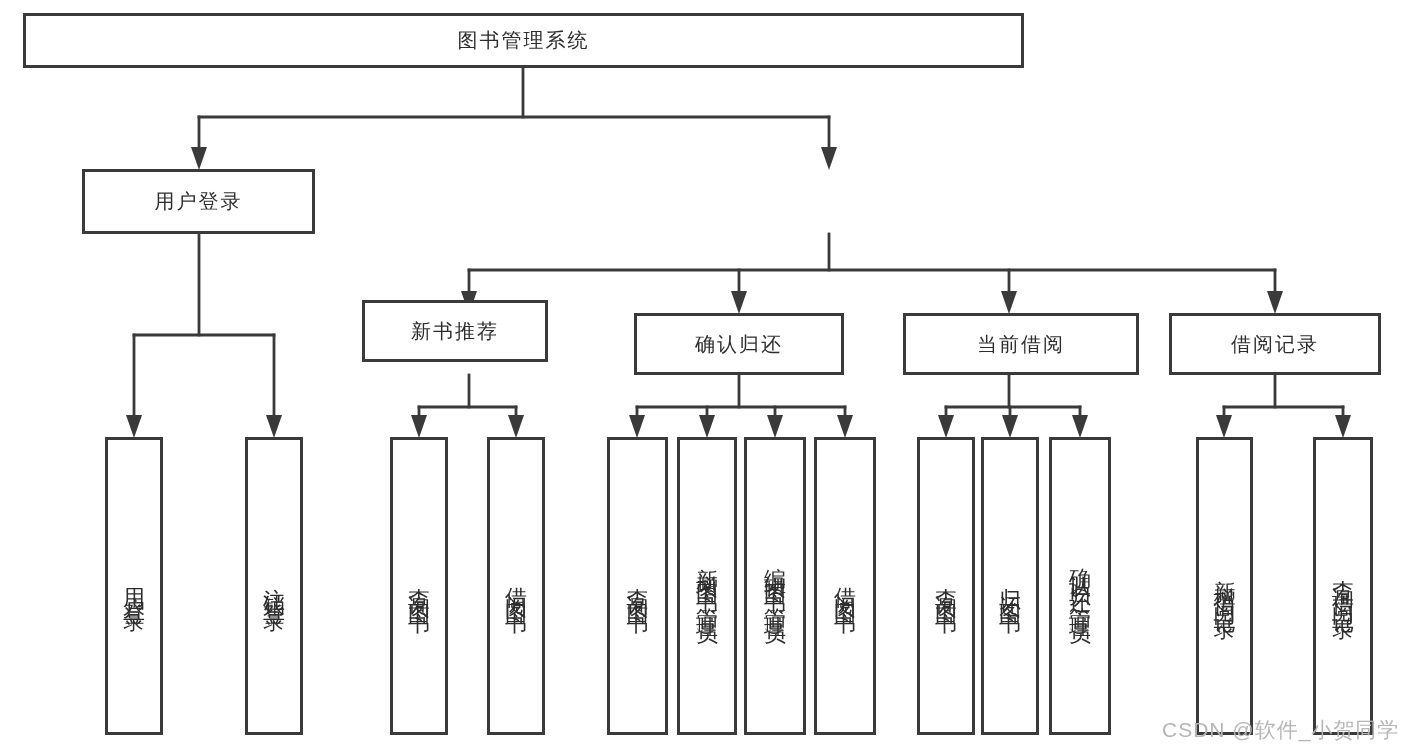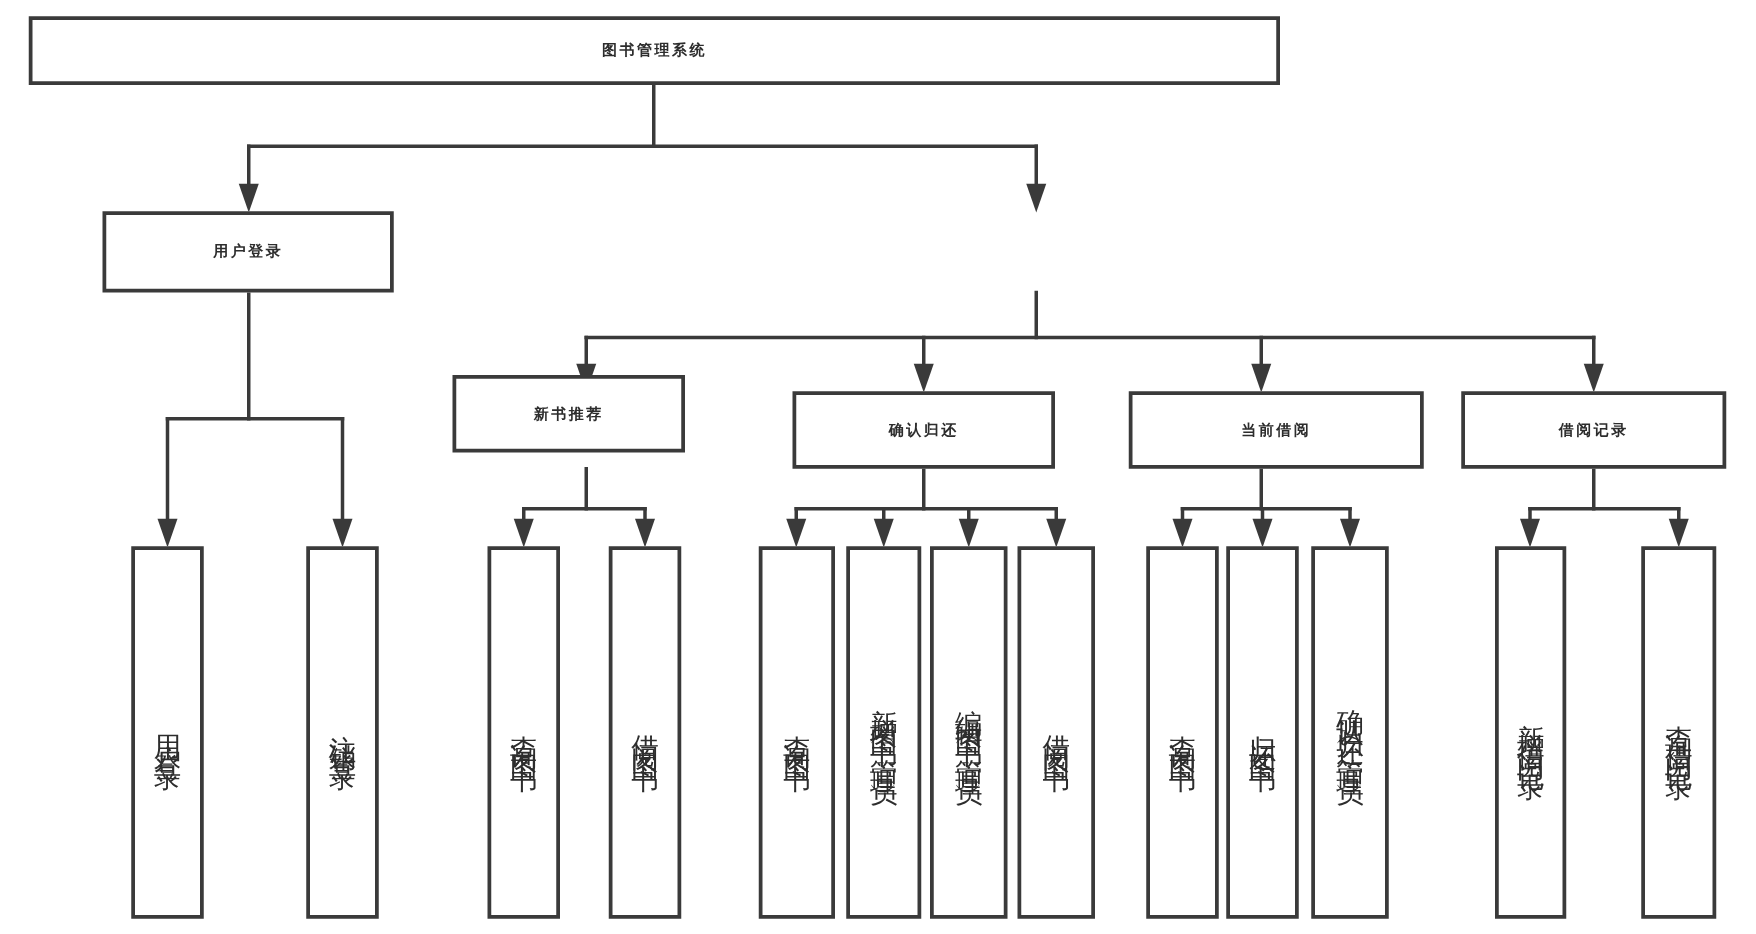--- a/index.html
+++ b/index.html
@@ -22,24 +22,23 @@
     position: absolute;
     border: 3px solid var(--line);
     background: var(--background);
     color: var(--text);
     display: flex;
     align-items: center;
     justify-content: center;
     text-align: center;
   }
   .node.h {
-    font-size: 12px;
+    font-size: 20px;
     letter-spacing: 2px;
     white-space: nowrap;
-    font-weight: bold;
   }
   .node.v {
     writing-mode: vertical-rl;
     text-orientation: mixed;
     font-size: 22px;
     letter-spacing: 8px;
     line-height: 1;
     padding: 4px 0;
   }
   .wires {
@@ -167,13 +166,14 @@
   <div class="node v" style="left:744px;top:437px;width:62px;height:298px">编辑图书（管理员）</div>
   <div class="node v" style="left:814px;top:437px;width:62px;height:298px">借阅图书</div>
 
   <div class="node v" style="left:917px;top:437px;width:58px;height:298px">查询图书</div>
   <div class="node v" style="left:981px;top:437px;width:58px;height:298px">归还图书</div>
   <div class="node v" style="left:1049px;top:437px;width:62px;height:298px">确认归还（管理员）</div>
 
   <div class="node v" style="left:1196px;top:437px;width:57px;height:298px">新增借阅记录</div>
   <div class="node v" style="left:1313px;top:437px;width:60px;height:298px">查询借阅记录</div>
 
+  <div class="watermark">CSDN @软件_小贺同学</div>
 </div>
 
 </body></html>

